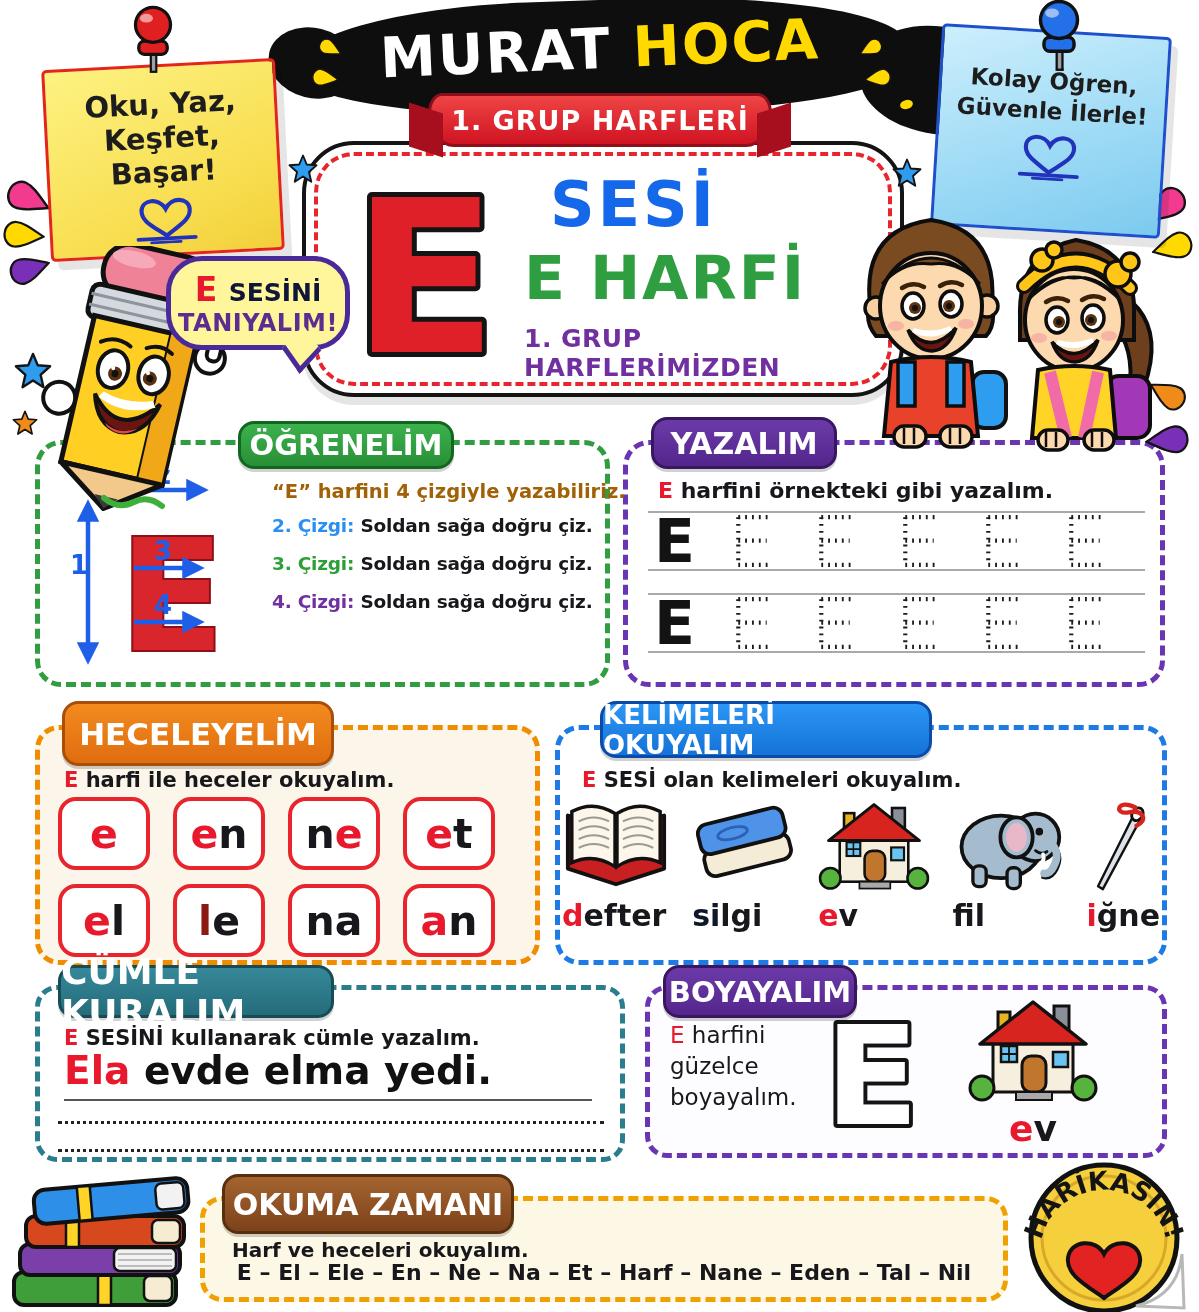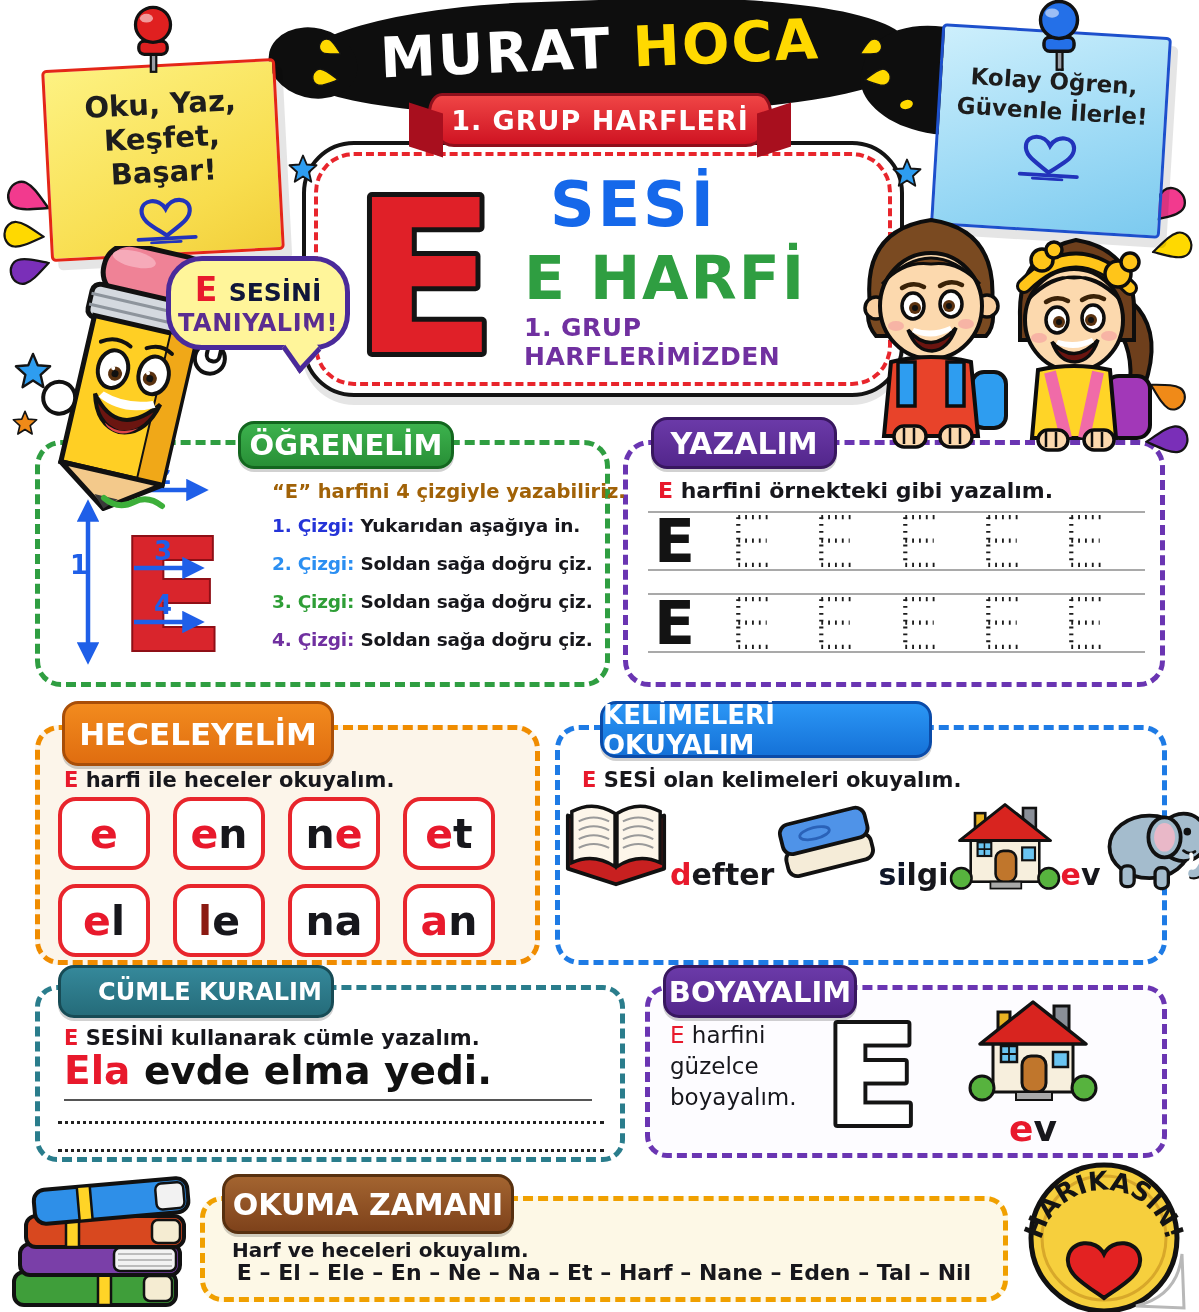--- a/index.html
+++ b/index.html
@@ -45,21 +45,21 @@
 
   
   .hero-outline { position:absolute; left:302px; top:141px; width:602px; height:256px; background:#fff;
     border:4px solid #141414; border-radius:52px; z-index:3; box-shadow:0 8px 0 rgba(0,0,0,0.10); }
   .hero-card { position:absolute; left:314px; top:152px; width:578px; height:234px; background:#fff;
     border:4px dashed #e8252c; border-radius:40px; z-index:3; }
   .hero-bigE { position:absolute; left:330px; top:156px; z-index:4; }
   .hero-col { position:absolute; left:524px; top:168px; width:366px; z-index:4; }
   .hero-sesi  { font-size:62px; font-weight:900; color:#1568ea; letter-spacing:3px; margin-left:26px; }
   .hero-harfi { font-size:60px; font-weight:900; color:#2f9e41; letter-spacing:2px; margin-top:2px; }
-  .hero-sub   { font-size:25px; font-weight:900; color:#7030a0; margin-top:0; letter-spacing:0.5px; }
+  .hero-sub   { font-size:25px; font-weight:900; color:#7030a0; margin-top:11px; letter-spacing:0.5px; }
 
   
   .bubble { position:absolute; left:166px; top:256px; width:184px; height:94px; background:#fff59a;
     border:5px solid #4a2a9a; border-radius:36px; z-index:8; display:flex; flex-direction:column;
     align-items:center; justify-content:center; }
   .bubble:after { content:""; position:absolute; right:28px; bottom:-20px; width:26px; height:26px;
     background:#fff59a; border-right:5px solid #4a2a9a; border-bottom:5px solid #4a2a9a;
     transform:rotate(55deg) skew(12deg); }
   .bubble-l1 { font-size:25px; font-weight:900; color:#10163a; }
   .bubble-l1 span:first-child { font-size:33px; }
@@ -75,22 +75,22 @@
   .box-yazalim { left:623px; top:440px; width:542px; height:247px; border:5px dashed #6a35b2; border-radius:26px; }
   .pill-yazalim { left:651px; top:417px; width:186px; height:52px; font-size:30px;
     background:linear-gradient(#6b3aa8,#53268c); border:3px solid #38175f; }
   .box-hece { left:35px; top:725px; width:505px; height:240px; border:5px dashed #f08c00; border-radius:24px; background:#fcf5ea; }
   .pill-hece { left:62px; top:701px; width:272px; height:65px; font-size:31px;
     background:linear-gradient(#f28b1e,#e06d10); border:3px solid #a84e08; }
   .box-kelime { left:555px; top:725px; width:612px; height:240px; border:5px dashed #1e7be5; border-radius:24px; }
   .pill-kelime { left:575px; top:701px; width:332px; height:57px; font-size:26px;
     background:linear-gradient(#2b96f5,#1572d8); border:3px solid #0b4ba8;margin-left:25px; }
   .box-cumle { left:35px; top:985px; width:590px; height:177px; border:5px dashed #2a7d8c; border-radius:22px; }
-  .pill-cumle { left:58px; top:965px; width:276px; height:53px; font-size:24px;
-    background:linear-gradient(#35889a,#256c7a); border:3px solid #174b55;padding-left:28px; }
+  .pill-cumle { left:58px; top:965px; width:276px; height:53px; font-size:36px;
+    background:linear-gradient(#35889a,#256c7a); border:3px solid #174b55; }
   .box-boya { left:645px; top:985px; width:522px; height:173px; border:5px dashed #6a35b2; border-radius:22px; background:#fdfcff; }
   .pill-boya { left:663px; top:965px; width:194px; height:53px; font-size:29px;
     background:linear-gradient(#6b3aa8,#53268c); border:3px solid #38175f; }
   .box-okuma { left:200px; top:1196px; width:808px; height:106px; border:5px dashed #f0a000; border-radius:22px; background:#fdf8e6; }
   .pill-okuma { left:222px; top:1174px; width:292px; height:60px; font-size:30px;
     background:linear-gradient(#a36430,#7e421b); border:3px solid #57300f; }
 
   
   .diagram { position:absolute; left:50px; top:470px; z-index:3; }
   .steps { position:absolute; left:272px; top:480px; width:332px; z-index:3; }
@@ -111,21 +111,21 @@
   .hece-intro { position:absolute; left:64px; top:768px; font-size:21px; font-weight:800; z-index:3; }
   .hece-grid { position:absolute; left:58px; top:797px; width:462px; display:grid;
     grid-template-columns:repeat(4,92px); grid-column-gap:23px; grid-row-gap:14px; z-index:3; }
   .hece-card { width:92px; height:73px; background:#fff; border:4px solid #e8252c; border-radius:18px;
     display:flex; align-items:center; justify-content:center; font-size:41px; font-weight:800; }
 
   
   .kelime-intro { position:absolute; left:582px; top:768px; font-size:21px; font-weight:800; z-index:3; }
   .word-row { position:absolute; left:562px; top:796px; width:598px; display:flex;
     justify-content:space-between; z-index:3; }
-  .word-item { display:flex; flex-direction:row; align-items:flex-end; }
+  .word-item { display:flex; flex-direction:column; align-items:flex-start; }
   .word-item .w-icon { height:96px; display:block; }
   .word-label { font-size:30px; font-weight:800; margin-top:6px; }
 
   
   .cumle-intro { position:absolute; left:64px; top:1026px; font-size:21px; font-weight:800; z-index:3; }
   .cumle-sentence { position:absolute; left:64px; top:1048px; font-size:39px; font-weight:800; z-index:3; }
   .cumle-underline { position:absolute; left:64px; top:1099px; width:528px; border-top:2.5px solid #555; z-index:3; }
   .writing-line { position:absolute; left:58px; width:546px; border-top:3.5px dotted #222; z-index:3; }
   .wline1 { top:1121px; } .wline2 { top:1149px; }
 
@@ -388,23 +388,20 @@
     <line x1="84" y1="98" x2="148" y2="98" stroke="#1f5fe8" stroke-width="4.5" marker-end="url(#arr)"></line>
     <line x1="84" y1="152" x2="148" y2="152" stroke="#1f5fe8" stroke-width="4.5" marker-end="url(#arr)"></line>
     <text x="20" y="104" font-family="DejaVu Sans, sans-serif" font-size="26" font-weight="bold" fill="#1f5fe8">1</text>
     <text x="104" y="14" font-family="DejaVu Sans, sans-serif" font-size="26" font-weight="bold" fill="#1f5fe8">2</text>
     <text x="104" y="90" font-family="DejaVu Sans, sans-serif" font-size="26" font-weight="bold" fill="#1f5fe8">3</text>
     <text x="104" y="144" font-family="DejaVu Sans, sans-serif" font-size="26" font-weight="bold" fill="#1f5fe8">4</text>
   </svg>
   <div class="steps">
     <div class="steps-intro">“E” harfini 4 çizgiyle yazabiliriz.</div>
     <div class="step">
-      <span class="step-label" style="color: rgb(36, 51, 216);">1. Çizgi:</span><span class="step-text"> Yukarıdan aşağıya in.</span>
-    </div>
-    <div class="step">
       <span class="step-label" style="color: rgb(43, 143, 242);">2. Çizgi:</span><span class="step-text"> Soldan sağa doğru çiz.</span>
     </div>
     <div class="step">
       <span class="step-label" style="color: rgb(46, 158, 54);">3. Çizgi:</span><span class="step-text"> Soldan sağa doğru çiz.</span>
     </div>
     <div class="step">
       <span class="step-label" style="color: rgb(112, 48, 160);">4. Çizgi:</span><span class="step-text"> Soldan sağa doğru çiz.</span>
     </div>
   </div>
 

